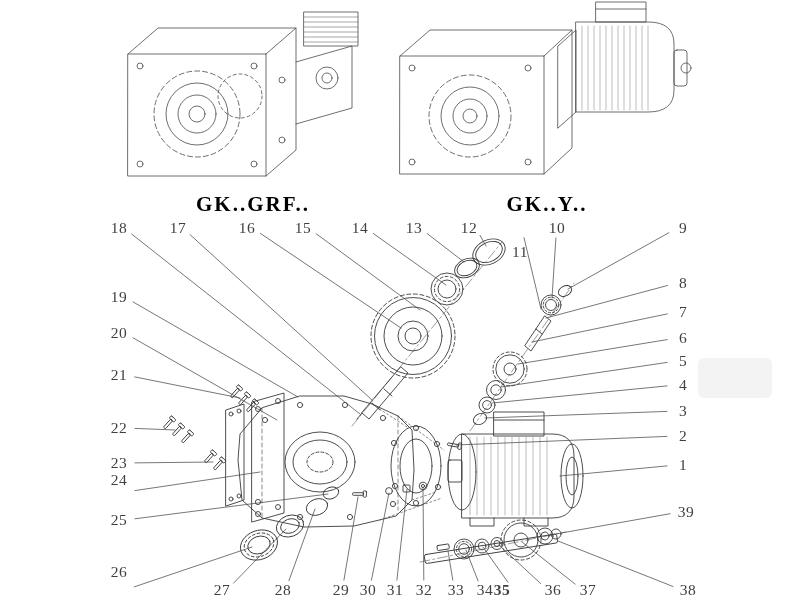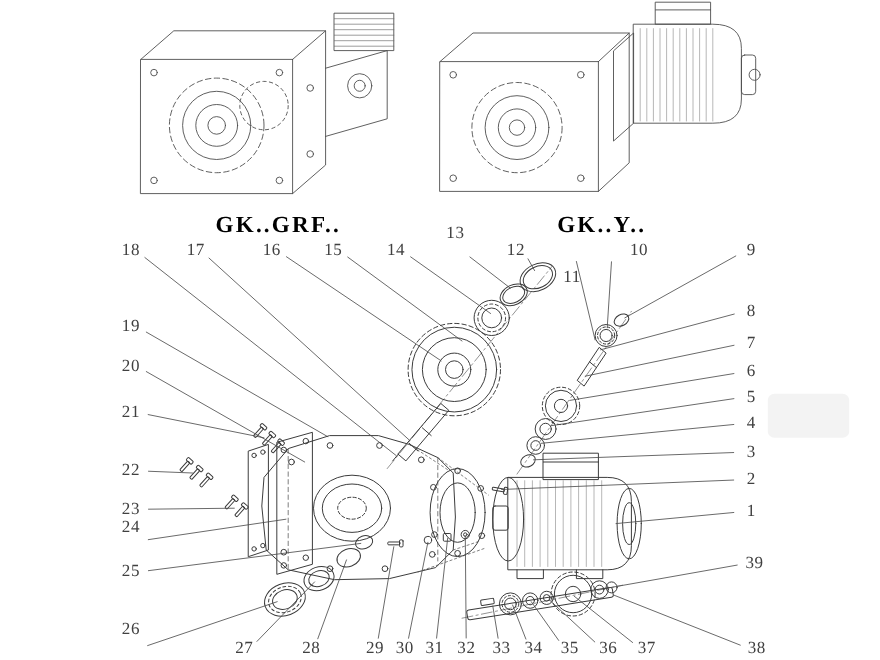--- a/index.html
+++ b/index.html
@@ -298,24 +298,24 @@
 
   <div class="model-label" style="left:547px; top:192px;">GK..Y..</div>
   <div class="model-label" style="left:253px; top:192px;">GK..GRF..</div>
 
   <div id="callout-layer">
       <span class="callout" style="left: 119px; top: 228px;">18</span>
       <span class="callout" style="left: 178px; top: 228px;">17</span>
       <span class="callout" style="left: 247px; top: 228px;">16</span>
       <span class="callout" style="left: 303px; top: 228px;">15</span>
       <span class="callout" style="left: 360px; top: 228px;">14</span>
-      <span class="callout" style="left: 414px; top: 212px;">13</span>
+      <span class="callout" style="left: 414px; top: 228px;">13</span>
       <span class="callout" style="left: 469px; top: 228px;">12</span>
       <span class="callout" style="left: 520px; top: 228px; margin-top: 24px;">11</span>
-      <span class="callout" style="left: 557px; top: 228px; margin-left: 24px;">10</span>
+      <span class="callout" style="left: 557px; top: 228px;">10</span>
       <span class="callout" style="left: 683px; top: 228px;">9</span>
       <span class="callout" style="left: 683px; top: 283px;">8</span>
       <span class="callout" style="left: 683px; top: 312px;">7</span>
       <span class="callout" style="left: 683px; top: 338px;">6</span>
       <span class="callout" style="left: 683px; top: 361px;">5</span>
       <span class="callout" style="left: 683px; top: 385px;">4</span>
       <span class="callout" style="left: 683px; top: 411px;">3</span>
       <span class="callout" style="left: 683px; top: 436px;">2</span>
       <span class="callout" style="left: 683px; top: 465px;">1</span>
       <span class="callout" style="left: 686px; top: 512px;">39</span>
@@ -329,19 +329,19 @@
       <span class="callout" style="left: 119px; top: 520px;">25</span>
       <span class="callout" style="left: 119px; top: 572px;">26</span>
       <span class="callout" style="left: 222px; top: 590px;">27</span>
       <span class="callout" style="left: 283px; top: 590px; text-align: center;">28</span>
       <span class="callout" style="left: 341px; top: 590px;">29</span>
       <span class="callout" style="left: 368px; top: 590px;">30</span>
       <span class="callout" style="left: 395px; top: 590px;">31</span>
       <span class="callout" style="left: 424px; top: 590px;">32</span>
       <span class="callout" style="left: 456px; top: 590px;">33</span>
       <span class="callout" style="left: 485px; top: 590px;">34</span>
-      <span class="callout" style="left: 518px; top: 590px;">35</span>
+      <span class="callout" style="left: 502px; top: 590px; font-weight: bold;">35</span>
       <span class="callout" style="left: 553px; top: 590px;">36</span>
       <span class="callout" style="left: 588px; top: 590px;">37</span>
     </div>
 
   <div class="watermark"></div>
 </div>
 
 </body></html>

